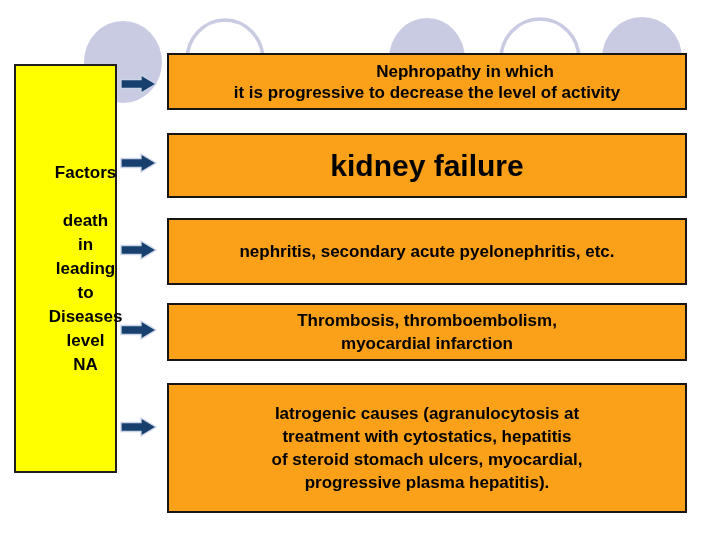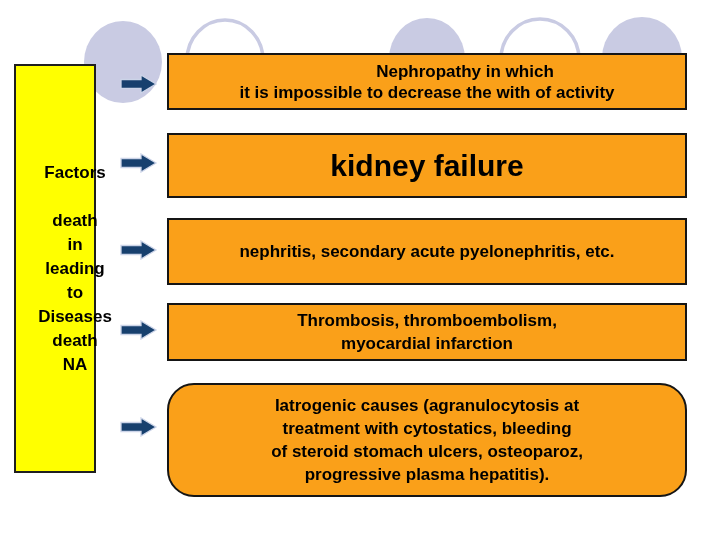--- a/index.html
+++ b/index.html
@@ -15,25 +15,25 @@
     border:2px solid var(--box-border,#151515);
     box-sizing:border-box;
     display:flex; flex-direction:column; justify-content:center; align-items:center;
     text-align:center; font-weight:bold; color:var(--text,#000);
     font-size:17px; line-height:23px;
   }
   .b1 { top:53px;  height:57px;  line-height:21px; }
   .b2 { top:133px; height:65px;  font-size:30px; }
   .b3 { top:218px; height:67px; }
   .b4 { top:303px; height:58px; }
-  .b5 { top:383px; height:114px;border-radius:27px; }
+  .b5 { top:383px; height:130px; }
   .shift-right { position:relative; left:38px; }
 
   .ybox {
-    position:absolute; left:14px; top:64px; width:82px; height:409px; z-index:3;
+    position:absolute; left:14px; top:64px; width:103px; height:409px; z-index:3;
     background:var(--yellow-fill,#FFFF00);
     border:2px solid #1f1f1f; box-sizing:border-box;
     display:flex; flex-direction:column; justify-content:center; align-items:center;
     text-align:center; font-weight:bold; color:var(--text,#000);
     font-size:17px; line-height:24px;padding-left:40px;
   }
   .ybox .blank-line { height:24px; }
 
   .flow-arrow { position:absolute; left:120px; width:38px; height:20px; z-index:4; }
   .a1 { top:74px; } .a2 { top:153px; } .a3 { top:240px; } .a4 { top:320px; } .a5 { top:417px; }
@@ -46,50 +46,50 @@
   <svg class="circles-layer" width="720" height="120">
     <ellipse cx="123" cy="62" rx="39" ry="41" fill="var(--circle-fill)"></ellipse>
     <ellipse cx="225" cy="60" rx="38" ry="40" fill="none" stroke="var(--circle-fill)" stroke-width="3.5"></ellipse>
     <ellipse cx="427" cy="59" rx="38" ry="41" fill="var(--circle-fill)"></ellipse>
     <ellipse cx="540" cy="59" rx="39" ry="40" fill="none" stroke="var(--circle-fill)" stroke-width="3.5"></ellipse>
     <ellipse cx="642" cy="58" rx="40" ry="41" fill="var(--circle-fill)"></ellipse>
   </svg>
 
   <div class="obox b1">
     <div class="shift-right">Nephropathy in which</div>
-    <div>it is impossible to decrease the with of activity</div>
+    <div>it is progressive to decrease the level of activity</div>
   </div>
 
   <div class="obox b2">
     <div>kidney failure</div>
   </div>
 
   <div class="obox b3">
     <div>nephritis, secondary acute pyelonephritis, etc.</div>
   </div>
 
   <div class="obox b4">
     <div>Thrombosis, thromboembolism,</div>
     <div>myocardial infarction</div>
   </div>
 
   <div class="obox b5">
     <div>Iatrogenic causes (agranulocytosis at</div>
-    <div>treatment with cytostatics, bleeding</div>
-    <div>of steroid stomach ulcers, osteoparoz,</div>
+    <div>treatment with cytostatics, hepatitis</div>
+    <div>of steroid stomach ulcers, myocardial,</div>
     <div>progressive plasma hepatitis).</div>
   </div>
 
   <div class="ybox">
     <div>Factors</div>
     <div class="blank-line"></div>
     <div>death in</div>
     <div>leading to</div>
     <div>Diseases</div>
-    <div>death NA</div>
+    <div>level NA</div>
   </div>
 
   <svg class="flow-arrow a1" viewBox="0 0 38 20">
     <polygon points="1,5.5 21,5.5 21,1 36,10 21,19 21,14.5 1,14.5" style="fill:var(--arrow-fill);stroke:#ccd4e8;stroke-width:1.3"></polygon>
   </svg>
   <svg class="flow-arrow a2" viewBox="0 0 38 20">
     <polygon points="1,5.5 21,5.5 21,1 36,10 21,19 21,14.5 1,14.5" style="fill:var(--arrow-fill);stroke:#ccd4e8;stroke-width:1.3"></polygon>
   </svg>
   <svg class="flow-arrow a3" viewBox="0 0 38 20">
     <polygon points="1,5.5 21,5.5 21,1 36,10 21,19 21,14.5 1,14.5" style="fill:var(--arrow-fill);stroke:#ccd4e8;stroke-width:1.3"></polygon>

